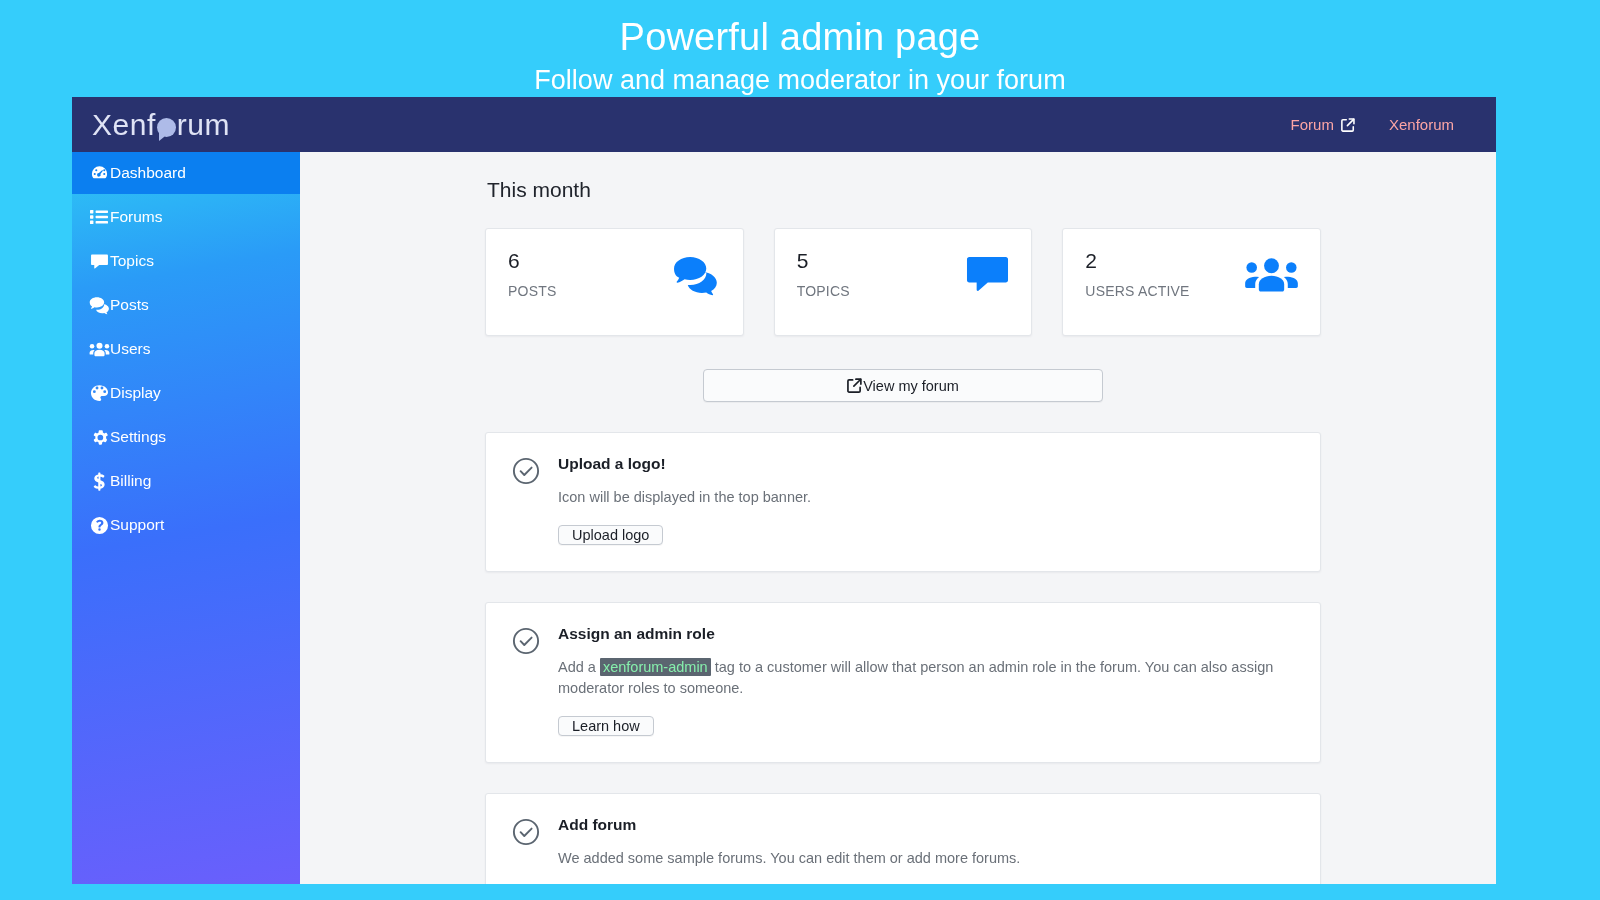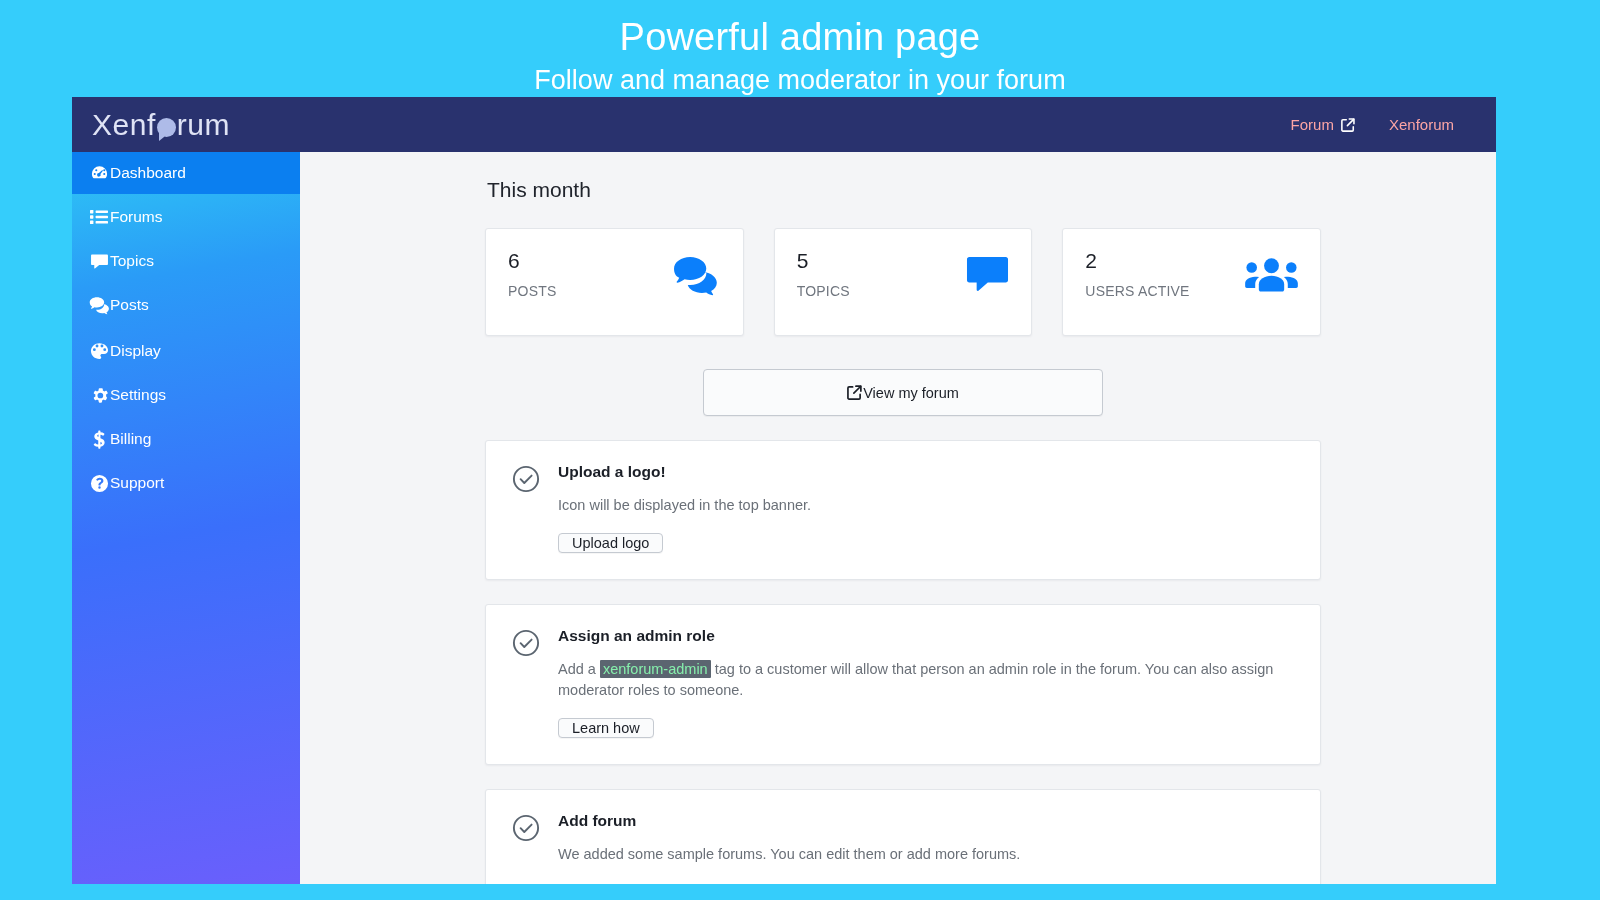--- a/index.html
+++ b/index.html
@@ -206,35 +206,35 @@
     border: 1px solid #c5cad1;
     border-radius: 4px;
     font-family: "Liberation Sans", sans-serif;
     font-size: 14.5px;
     color: #1b1f27;
     cursor: pointer;
     box-shadow: 0 1px 0 rgba(27,31,35,.04);
   }
   .btn-wide {
     width: 400px;
-    height: 47px;
+    height: 33px;
     display: flex;
     align-items: center;
     justify-content: center;
     gap: 1px;
   }
   .btn-wide svg { display: block; }
 
   
   .task-card {
     background: #ffffff;
     border: 1px solid #e3e6ea;
     border-radius: 3px;
     box-shadow: 0 1px 2px rgba(16,24,40,.05);
-    margin-top: 24px;
+    margin-top: 30px;
     padding: 22px 26px 26px 26px;
     display: flex;
     gap: 18px;
     box-sizing: border-box;
   }
   .task-check { flex: 0 0 28px; padding-top: 2px; }
   .task-check svg { display: block; }
   .task-body { flex: 1; }
   .task-title {
     font-size: 15.5px;
@@ -345,20 +345,33 @@
           <svg width="21" height="19" viewBox="0 0 22 20" fill="#fff">
             <path d="M8.3 1.3c4.2 0 7.6 2.4 7.6 5.4s-3.4 5.4-7.6 5.4c-.9 0-1.8-.1-2.6-.3-.9.7-2.1 1.4-3.4 1.6-.3 0-.4-.2-.3-.4.4-.5.9-1.2 1.2-1.9C1.5 10.1.7 8.8.7 6.7c0-3 3.4-5.4 7.6-5.4Z"></path>
             <path d="M14.8 8.4c3.5.4 6.1 2.5 6.1 5 0 1.6-1 3-2.6 3.9.2.6.6 1.2.9 1.6.1.2 0 .4-.3.4-1.1-.2-2.1-.7-2.9-1.3-.6.2-1.4.2-2.1.2-3.2 0-5.9-1.6-6.5-3.7.4 0 .7.1 1.1.1 4.1 0 7.4-2.5 7.4-5.6 0-.2 0-.4-.1-.6Z"></path>
           </svg>
         </span>
         <span>Posts</span>
       </div>
 
       <div class="side-spacer"></div>
 
+      <div class="side-item">
+        <span class="side-icon">
+          <svg width="21" height="17" viewBox="0 0 22 18" fill="#fff">
+            <circle cx="11" cy="5" r="3.2"></circle>
+            <circle cx="3.1" cy="5.6" r="2.4"></circle>
+            <circle cx="18.9" cy="5.6" r="2.4"></circle>
+            <path d="M11 9.2c-3 0-5.4 1.6-5.4 3.6v2.4c0 .5.4.9.9.9h9c.5 0 .9-.4.9-.9v-2.4c0-2-2.4-3.6-5.4-3.6Z"></path>
+            <path d="M4.6 9.6c-2.3.1-4.1 1.3-4.1 2.8v1.3c0 .4.3.7.7.7h3.2v-1.6c0-1.2.6-2.3 1.6-3.1a8 8 0 0 0-1.4-.1Z"></path>
+            <path d="M17.4 9.6c-.5 0-1 0-1.4.1 1 .8 1.6 1.9 1.6 3.1v1.6h3.2c.4 0 .7-.3.7-.7v-1.3c0-1.5-1.8-2.7-4.1-2.8Z"></path>
+          </svg>
+        </span>
+        <span>Users</span>
+      </div>
 
       <div class="side-spacer"></div>
 
       <div class="side-item">
         <span class="side-icon">
           <svg width="19" height="19" viewBox="0 0 20 20" fill="#fff">
             <path d="M10 1.2C5 1.2 1 4.9 1 9.6c0 4.7 4 8.4 9 8.4 1 0 1.8-.7 1.8-1.6 0-.4-.2-.8-.5-1.1-.3-.3-.4-.6-.4-1 0-.9.8-1.6 1.8-1.6h2.1c2.3 0 4.2-1.8 4.2-4 0-3.6-3.6-7.5-9-7.5ZM4.6 9.6a1.5 1.5 0 1 1 0-3 1.5 1.5 0 0 1 0 3Zm2.8-3.9a1.5 1.5 0 1 1 0-3 1.5 1.5 0 0 1 0 3Zm5.2 0a1.5 1.5 0 1 1 0-3 1.5 1.5 0 0 1 0 3Zm2.9 3.9a1.5 1.5 0 1 1 0-3 1.5 1.5 0 0 1 0 3Z"></path>
           </svg>
         </span>
         <span>Display</span>

